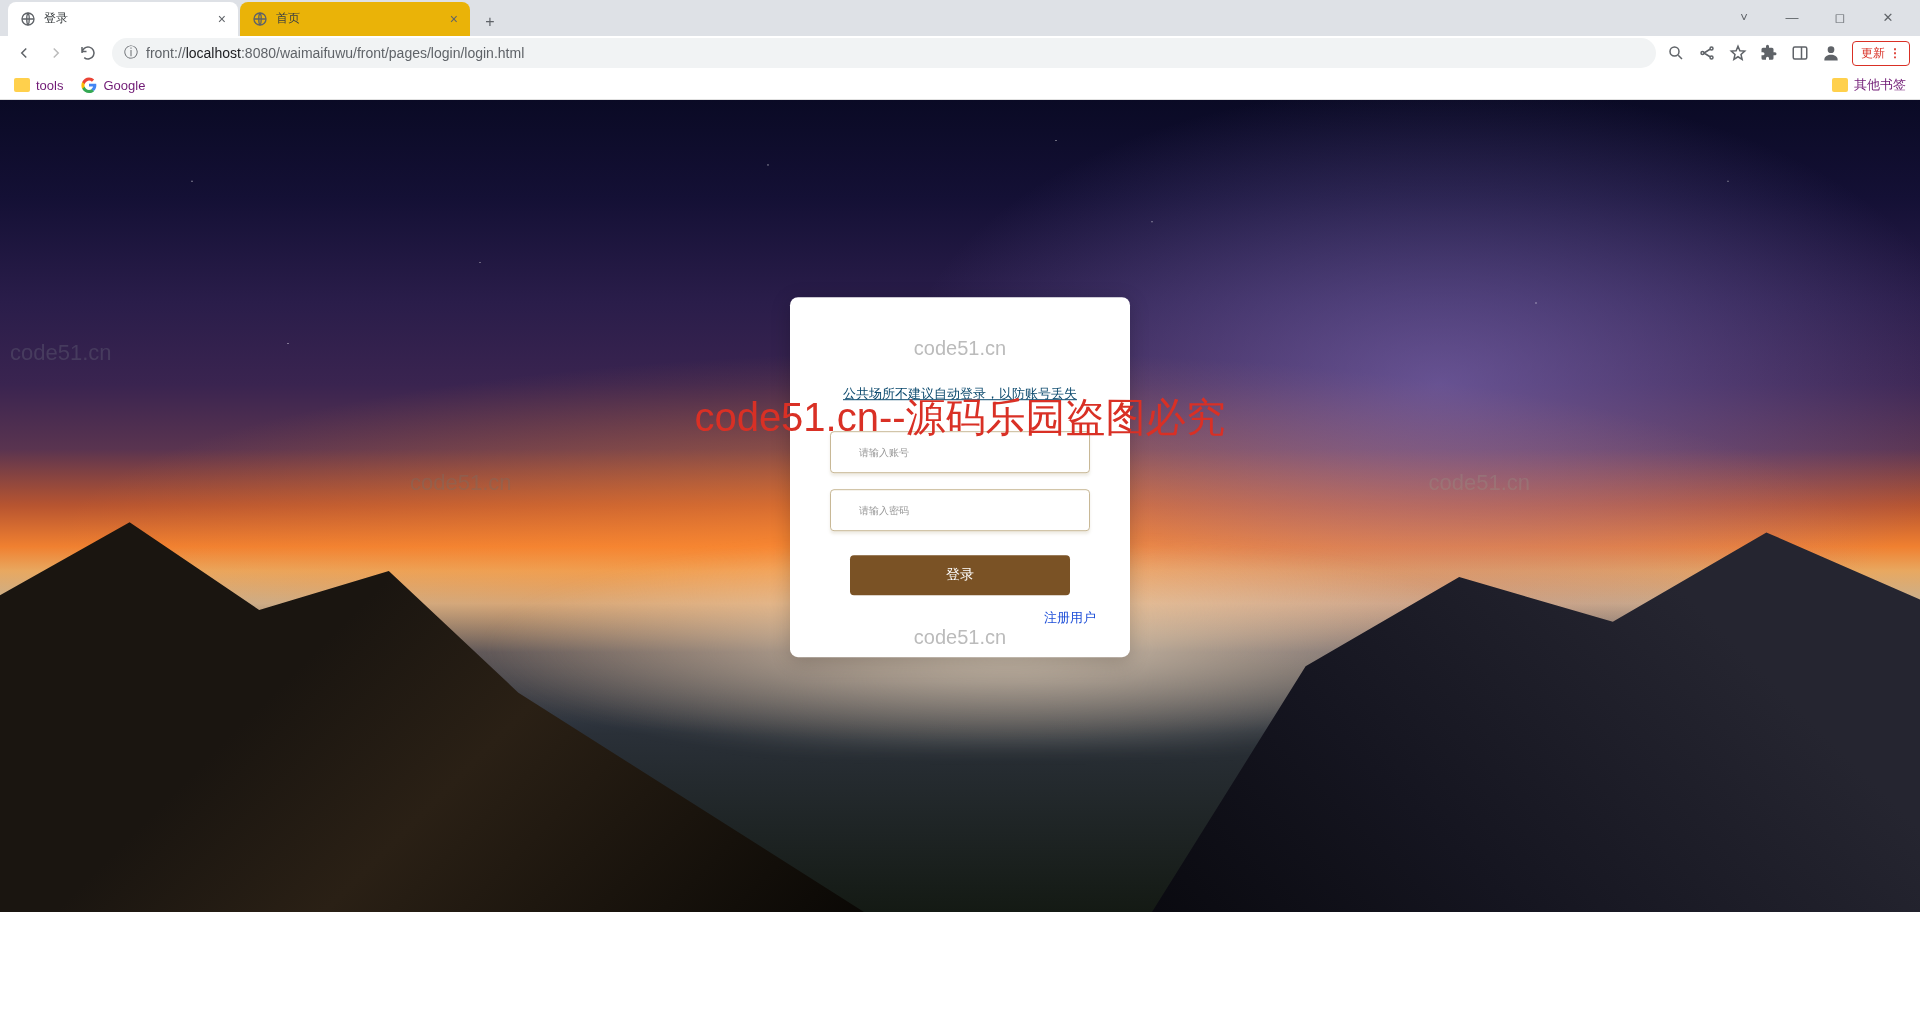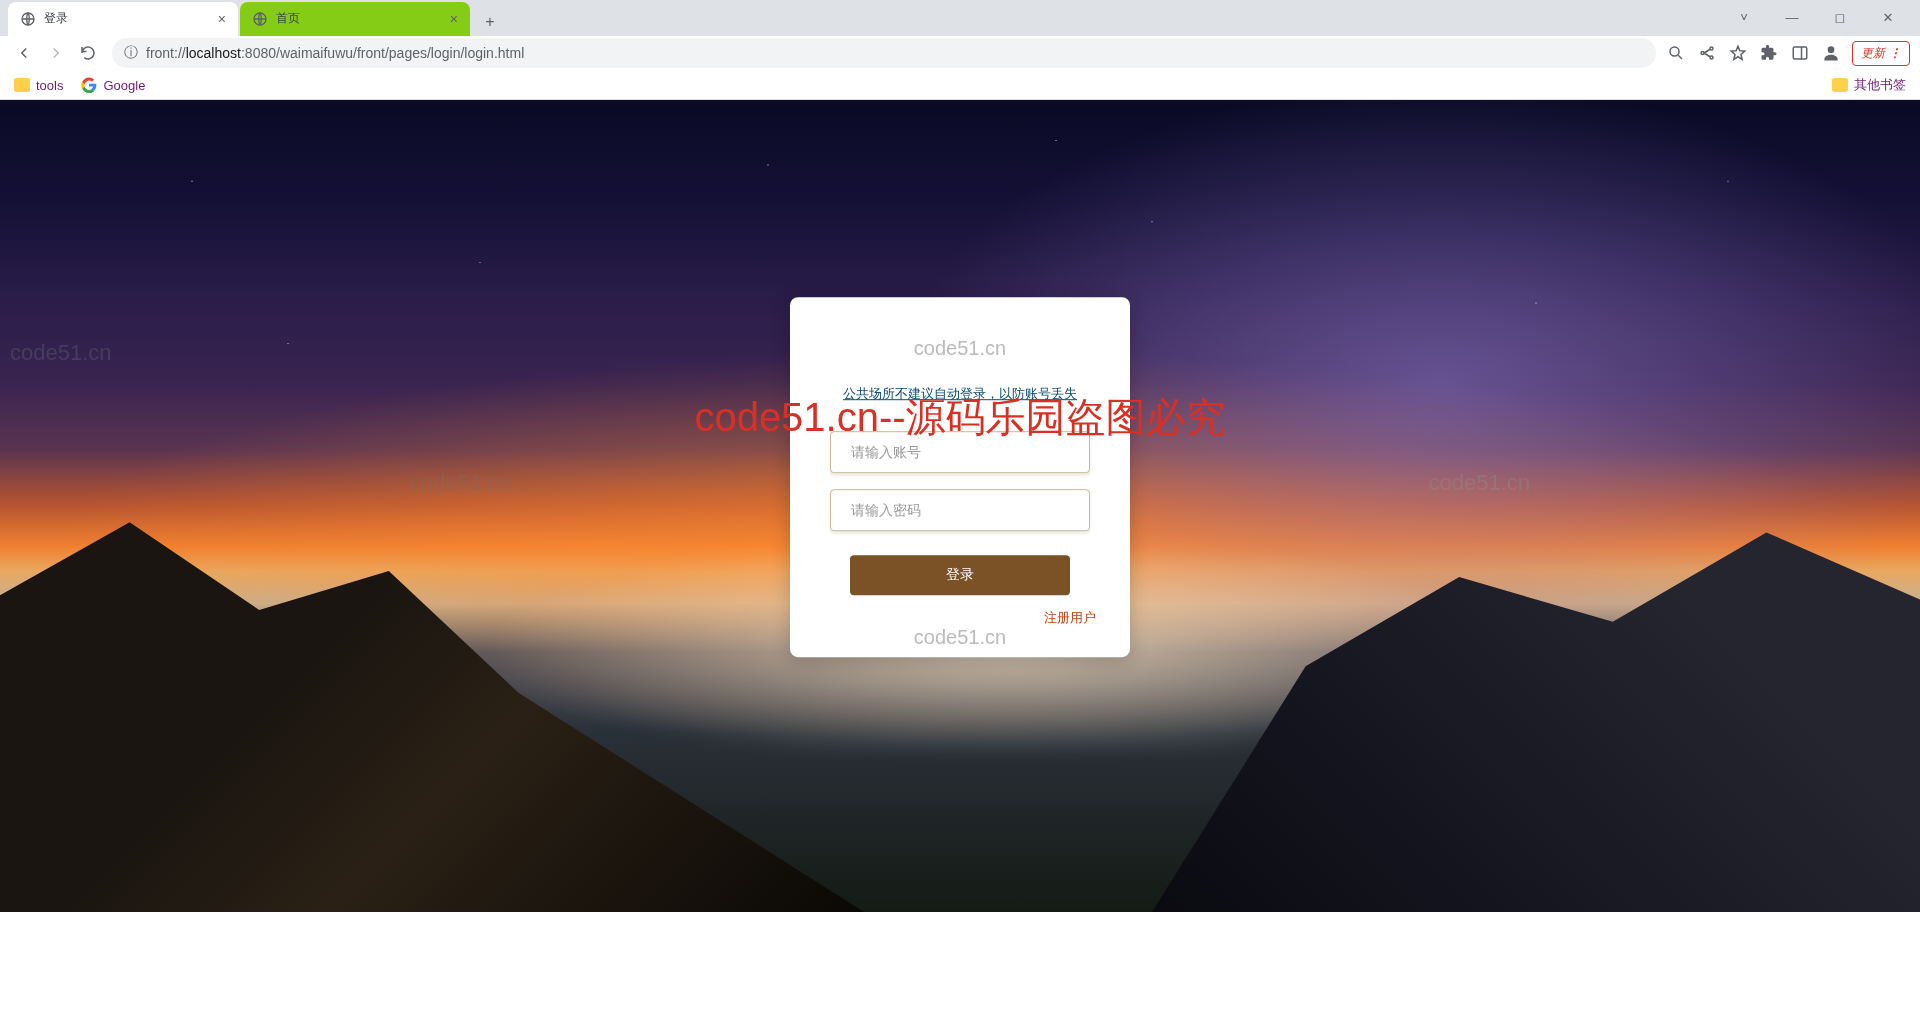--- a/index.html
+++ b/index.html
@@ -2,35 +2,35 @@
 <html><head>
   <meta charset="utf-8">
   <style>
     * { margin: 0; padding: 0; box-sizing: border-box; font-family: "Microsoft YaHei", Arial, sans-serif; }
     body { width: 1920px; height: 1030px; overflow: hidden; background: #fff; }
 
     
     .browser-chrome { height: 100px; background: #fff; display: flex; flex-direction: column; border-bottom: 1px solid #e0e0e0; }
     .tab-bar { height: 36px; background: #dee1e6; display: flex; align-items: flex-end; padding-left: 8px; }
     .tab { height: 34px; background: #fff; border-radius: 8px 8px 0 0; display: flex; align-items: center; padding: 0 12px; min-width: 230px; font-size: 12px; color: #3c4043; position: relative; margin-right: 2px; }
-    .tab.inactive { background: #84cc16; }
+    .tab.inactive { background: #eab308; }
     .tab .globe { width: 16px; height: 16px; margin-right: 8px; }
     .tab .close { margin-left: auto; font-size: 14px; color: #5f6368; cursor: pointer; }
     .new-tab { width: 28px; height: 28px; display: flex; align-items: center; justify-content: center; font-size: 16px; color: #5f6368; cursor: pointer; margin-left: 4px; }
     .window-controls { margin-left: auto; display: flex; align-items: center; gap: 8px; padding-right: 12px; height: 100%; }
     .window-controls span { width: 40px; text-align: center; color: #5f6368; font-size: 13px; cursor: pointer; }
 
     .addr-bar { height: 36px; display: flex; align-items: center; padding: 0 10px; gap: 4px; }
     .nav-btn { width: 28px; height: 28px; display: flex; align-items: center; justify-content: center; color: #5f6368; cursor: pointer; border-radius: 50%; }
     .nav-btn svg { width: 18px; height: 18px; }
     .url-box { flex: 1; height: 30px; background: #f1f3f4; border-radius: 15px; display: flex; align-items: center; padding: 0 12px; font-size: 14px; color: #202124; margin: 0 6px; }
     .url-box .info-icon { margin-right: 8px; color: #5f6368; }
     .url-host { color: #5f6368; }
     .url-path { color: #202124; }
-    .addr-icons { display: flex; align-items: center; gap: 11px; color: #5f6368; font-style: italic; }
+    .addr-icons { display: flex; align-items: center; gap: 11px; color: #5f6368; }
     .addr-icons .ico { width: 20px; height: 20px; display: flex; align-items: center; justify-content: center; cursor: pointer; }
     .update-btn { border: 1px solid #d93025; color: #d93025; border-radius: 4px; padding: 3px 8px; font-size: 12px; display: flex; align-items: center; gap: 4px; cursor: pointer; }
 
     .bookmarks { height: 28px; display: flex; align-items: center; padding: 0 14px; gap: 18px; font-size: 13px; color: #701a75; }
     .bm-item { display: flex; align-items: center; gap: 6px; cursor: pointer; }
     .bm-folder { width: 16px; height: 14px; background: #ffd04c; border-radius: 2px; }
     .g-icon { width: 16px; height: 16px; }
     .bm-right { margin-left: auto; }
 
     
@@ -61,26 +61,26 @@
       clip-path: polygon(20% 45%, 40% 25%, 60% 35%, 80% 15%, 100% 30%, 100% 100%, 0 100%); }
     .clouds { position:absolute; left:20%; right:15%; top:55%; height:25%;
       background: radial-gradient(ellipse 60% 80% at 50% 50%, rgba(240,230,210,0.7), transparent 70%);
       filter: blur(8px); }
 
     .login-card { position: absolute; left: 50%; top: 50%; transform: translate(-50%, -58%);
       width: 340px; background: #fff; border-radius: 8px; padding: 88px 28px 30px;
       display: flex; flex-direction: column; align-items: center; box-shadow: 0 4px 20px rgba(0,0,0,0.2); }
     .hint { font-size: 13px; color: #0c4a6e; margin-bottom: 28px; text-decoration: underline; }
     .input-field { width: 260px; height: 42px; border: 1px solid #c8b896; border-radius: 4px;
-      padding: 0 20px; font-size: 14px; color: #333; margin-bottom: 16px; outline: none;
+      padding: 0 28px; font-size: 10px; color: #333; margin-bottom: 16px; outline: none;
       box-shadow: 0 2px 3px rgba(150,130,80,0.15); }
     .input-field::placeholder { color: #999; }
     .login-btn { width: 220px; height: 40px; background: #7a5225; color: #fff; border: none;
       border-radius: 4px; font-size: 14px; cursor: pointer; margin-top: 8px; }
-    .register { align-self: flex-end; margin-top: 14px; margin-right: 6px; font-size: 13px; color: #c2410c; cursor: pointer; }
+    .register { align-self: flex-end; margin-top: 14px; margin-right: 6px; font-size: 13px; color: #1d4ed8; cursor: pointer; }
 
     .watermark { position: absolute; color: rgba(180,180,180,0.5); font-size: 22px; pointer-events: none; }
     .wm-card-top { top: 40px; left: 50%; transform: translateX(-50%); color: #bbb; font-size: 20px; }
     .wm-card-bot { bottom: 8px; left: 50%; transform: translateX(-50%); color: #bbb; font-size: 20px; }
     .overlay-text { position: absolute; left: 50%; top: 39%; transform: translate(-50%, -50%);
       color: #d93025; font-size: 40px; font-weight: 500; white-space: nowrap; pointer-events: none; z-index: 20; }
   </style>
 </head>
 <body>
 

